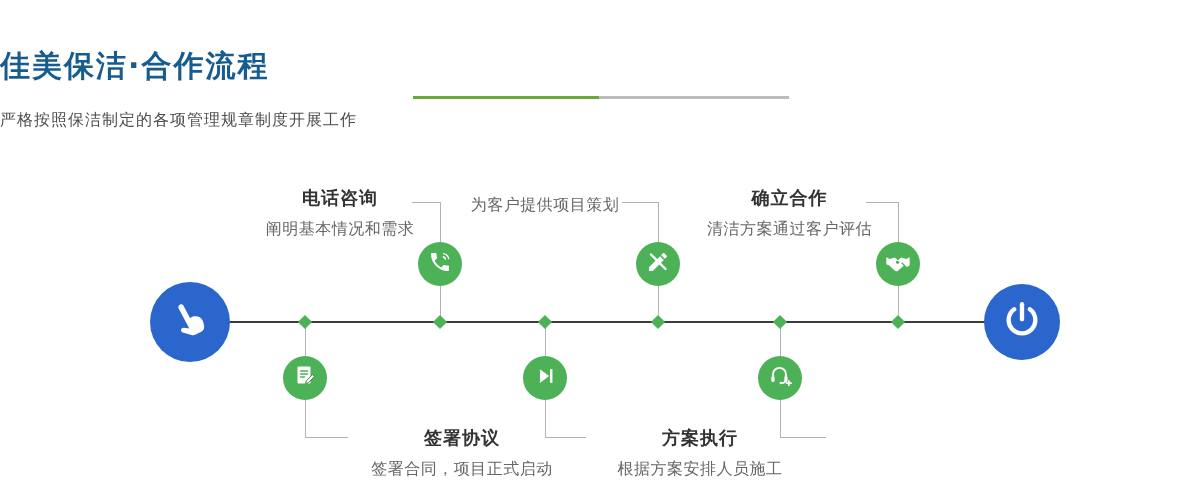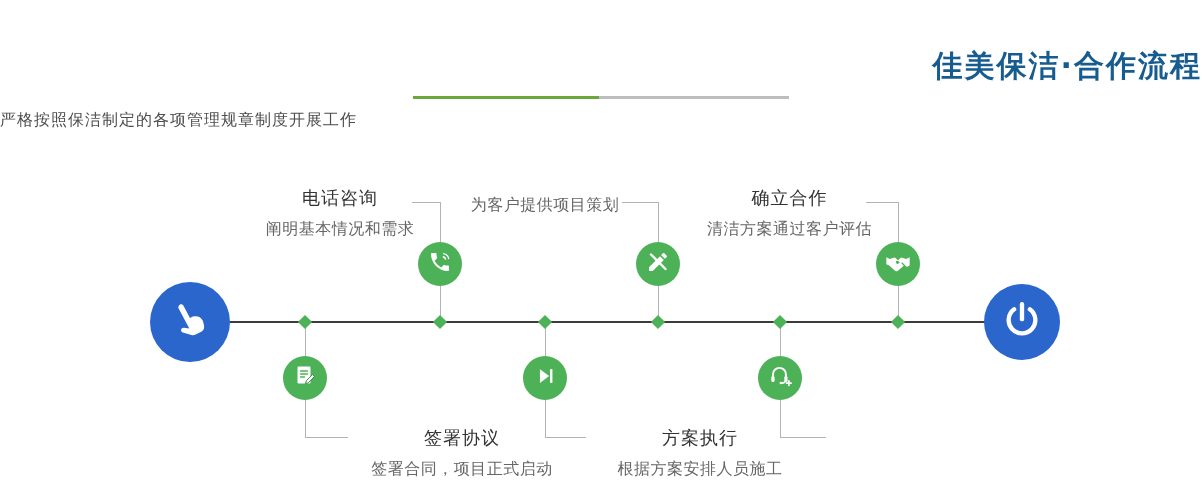--- a/index.html
+++ b/index.html
@@ -8,41 +8,41 @@
     --title-blue:#175c8e;
     --line-gray:#b3b3b3;
     --timeline-dark:#3c3c3c;
     --divider-green:#6aa83c;
     --divider-gray:#bdbdbd;
   }
   *{box-sizing:border-box;}
   body{margin:0;background:#fff;font-family:"DejaVu Sans","Liberation Sans",sans-serif;}
   .canvas{position:relative;width:1202px;height:502px;background:#fff;overflow:hidden;}
 
-  .title{position:absolute;top:46px;left:0;width:100%;text-align:right;
+  .title{position:absolute;top:46px;left:0;width:100%;text-align:left;
          font-size:30px;font-weight:bold;color:var(--title-blue);letter-spacing:2px;}
   .divider-green{position:absolute;top:96px;left:413px;width:186px;height:3px;background:var(--divider-green);}
   .divider-gray{position:absolute;top:96px;left:599px;width:190px;height:3px;background:var(--divider-gray);}
   .subtitle{position:absolute;top:110px;left:0;width:100%;font-size:16px;color:#4d4d4d;letter-spacing:1px;}
 
   .mainline{position:absolute;top:321px;left:190px;width:832px;height:2px;background:var(--timeline-dark);z-index:1;}
   .bigcircle{position:absolute;border-radius:50%;background:var(--accent-blue);display:flex;align-items:center;justify-content:center;z-index:3;}
   .start{left:150px;top:282px;width:80px;height:80px;}
   .end{left:984px;top:284px;width:76px;height:76px;}
 
   .diamond{position:absolute;width:10px;height:10px;background:var(--accent-green);transform:rotate(45deg);z-index:2;}
 
   .gcircle{position:absolute;width:44px;height:44px;border-radius:50%;background:var(--accent-green);
            display:flex;align-items:center;justify-content:center;z-index:3;}
 
   .vline{position:absolute;width:1px;background:var(--line-gray);z-index:0;}
   .hline{position:absolute;height:1px;background:var(--line-gray);z-index:0;}
 
   .steptext{position:absolute;}
-  .steptext .t{font-size:18px;font-weight:normal;color:#333;letter-spacing:1px;}
+  .steptext .t{font-size:18px;font-weight:bold;color:#333;letter-spacing:1px;}
   .steptext .d{font-size:16px;color:#666;margin-top:9px;letter-spacing:0.5px;}
   .top-text{text-align:center;}
   .bottom-text{text-align:center;}
 </style>
 </head>
 <body>
 
 <div class="canvas">
 
   <div class="title">佳美保洁·合作流程</div>

